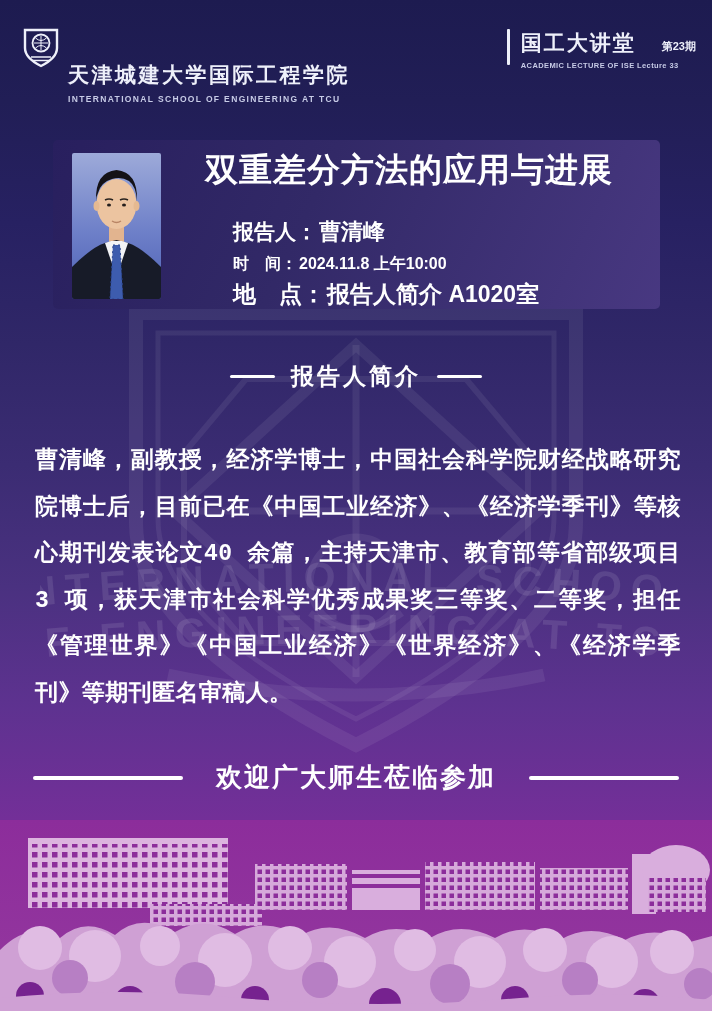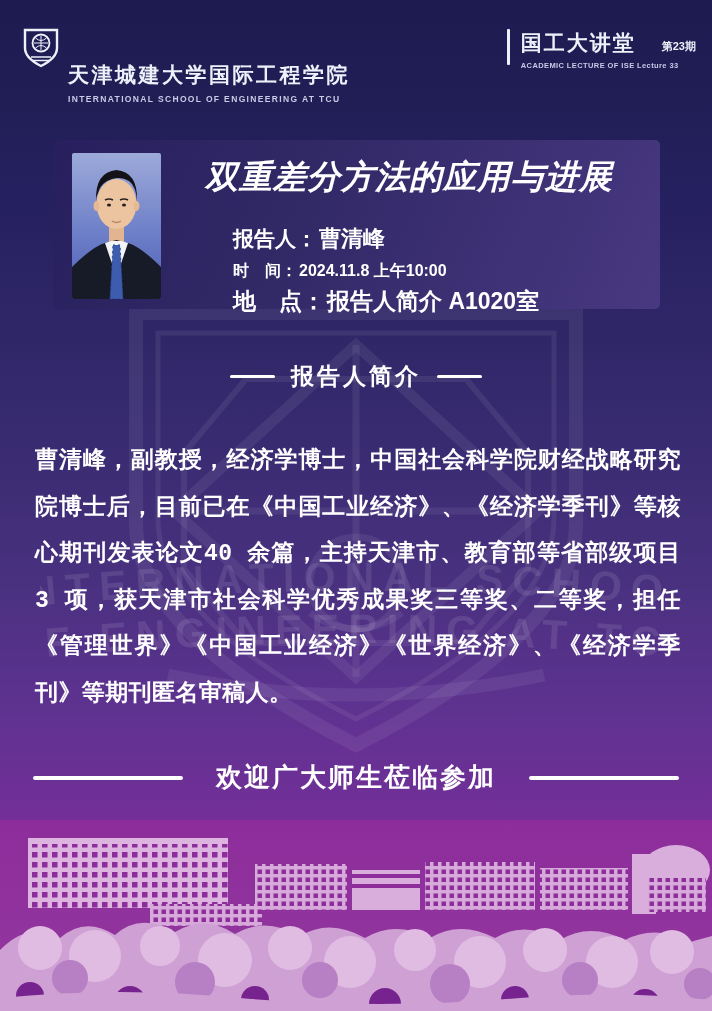--- a/index.html
+++ b/index.html
@@ -24,21 +24,21 @@
   .hr-bar{width:3px;height:36px;background:#eef0fa;margin-right:11px;border-radius:1px;}
   .hr-cn{display:flex;align-items:baseline;white-space:nowrap;gap:20px;}
   .hr-title{font-size:21px;font-weight:700;letter-spacing:2px;color:#eef0fa;}
   .hr-issue{font-size:11px;font-weight:700;margin-left:6px;color:#eef0fa;}
   .hr-en{font-size:7.5px;letter-spacing:0.4px;color:#c7cbe6;margin-top:4px;white-space:nowrap;font-weight:700;}
   
   .panel{left:53px;top:140px;width:607px;height:169px;border-radius:5px;
     background:linear-gradient(115deg,#281f5e 0%,#322967 42%,#483881 100%);}
   .photo{position:absolute;left:19px;top:13px;width:89px;height:146px;border-radius:2px;overflow:hidden;}
   .ptext{position:absolute;left:152px;top:0;width:448px;}
-  .title{margin-top:15px;font-size:33px;font-weight:700;letter-spacing:1px;white-space:nowrap;font-style:italic;}
+  .title{margin-top:8px;font-size:33px;font-weight:700;letter-spacing:1px;white-space:nowrap;}
   .meta{margin-top:24px;}
   .meta-row{display:flex;align-items:baseline;white-space:nowrap;font-weight:700;margin-left:28px;}
   .lab{font-size:21px;}
   .speaker-name{font-size:22px;margin-left:2px;}
   .speaker-aff{font-size:16.5px;margin-left:8px;}
   .row2{margin-top:7px;font-size:16px;}
   .row3{margin-top:4px;font-size:23px;}
   .val{margin-left:2px;font-size:inherit;}
   
   .sec{top:361px;left:0;width:712px;display:flex;justify-content:center;align-items:center;gap:16px;}

